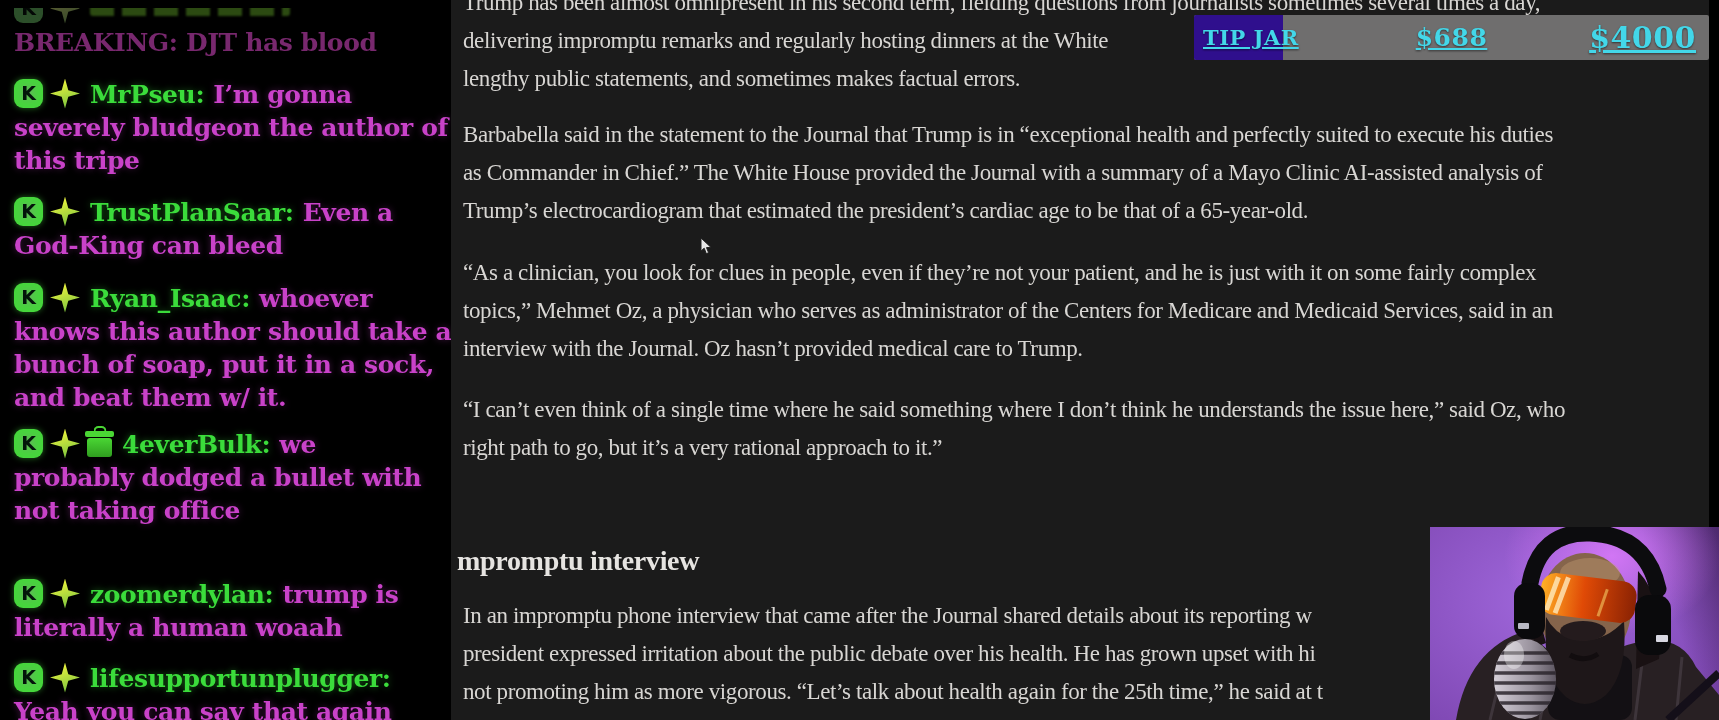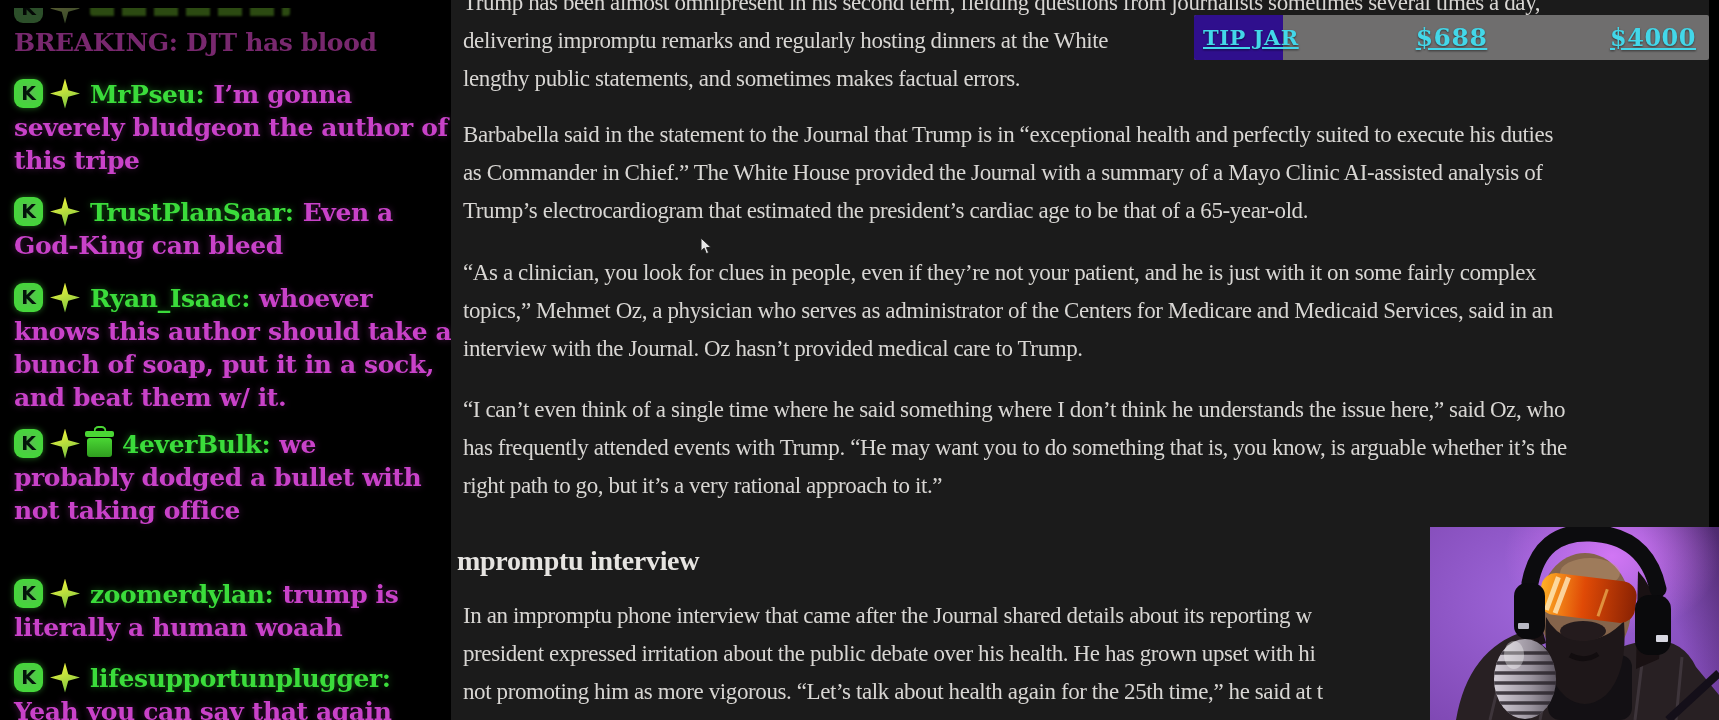--- a/index.html
+++ b/index.html
@@ -82,21 +82,21 @@
   }
   .tip-fill{position:absolute;left:0;top:0;bottom:0;background:var(--c-fill,#2f0f8d);}
   .tip-text{
     position:absolute;top:0;height:45px;display:flex;align-items:center;
     font-weight:bold;color:var(--c-cyan,#43d7e9);letter-spacing:.5px;
     text-shadow:0 1px 2px rgba(0,0,0,.55);
     text-decoration:underline;
   }
   .tip-label{left:9px;font-size:21px;}
   .tip-current{left:50%;transform:translateX(-50%);font-size:25px;}
-  .tip-goal{right:13px;font-size:24px;}
+  .tip-goal{right:13px;font-size:30px;}
 
   
   #webcam{
     position:absolute;left:1430px;top:527px;width:289px;height:193px;z-index:6;
     background:
       radial-gradient(150px 110px at 63% 15%, rgba(225,125,255,.8), rgba(225,125,255,0) 72%),
       linear-gradient(250deg, rgba(25,8,35,.5) 0%, rgba(25,8,35,0) 22%),
       radial-gradient(430px 330px at 42% 38%, #a168dd 0%, #7e47b2 48%, #532a70 78%, #3a1c50 100%);
     overflow:hidden;
   }
@@ -173,21 +173,20 @@
         <div class="aline">as Commander in Chief.” The White House provided the Journal with a summary of a Mayo Clinic AI-assisted analysis of</div>
         <div class="aline">Trump’s electrocardiogram that estimated the president’s cardiac age to be that of a 65-year-old.</div>
       </div>
       <div class="para p2">
         <div class="aline">“As a clinician, you look for clues in people, even if they’re not your patient, and he is just with it on some fairly complex</div>
         <div class="aline">topics,” Mehmet Oz, a physician who serves as administrator of the Centers for Medicare and Medicaid Services, said in an</div>
         <div class="aline">interview with the Journal. Oz hasn’t provided medical care to Trump.</div>
       </div>
       <div class="para p3">
         <div class="aline">“I can’t even think of a single time where he said something where I don’t think he understands the issue here,” said Oz, who</div>
-        <div class="aline">has frequently attended events with Trump. “He may want you to do something that is, you know, is arguable whether it’s the</div>
         <div class="aline">right path to go, but it’s a very rational approach to it.”</div>
       </div>
       <div class="para p4">
         <div class="aline">In an impromptu phone interview that came after the Journal shared details about its reporting w</div>
         <div class="aline">president expressed irritation about the public debate over his health. He has grown upset with hi</div>
         <div class="aline">not promoting him as more vigorous. “Let’s talk about health again for the 25th time,” he said at t</div>
       </div>
     </div>
 </main>
 

